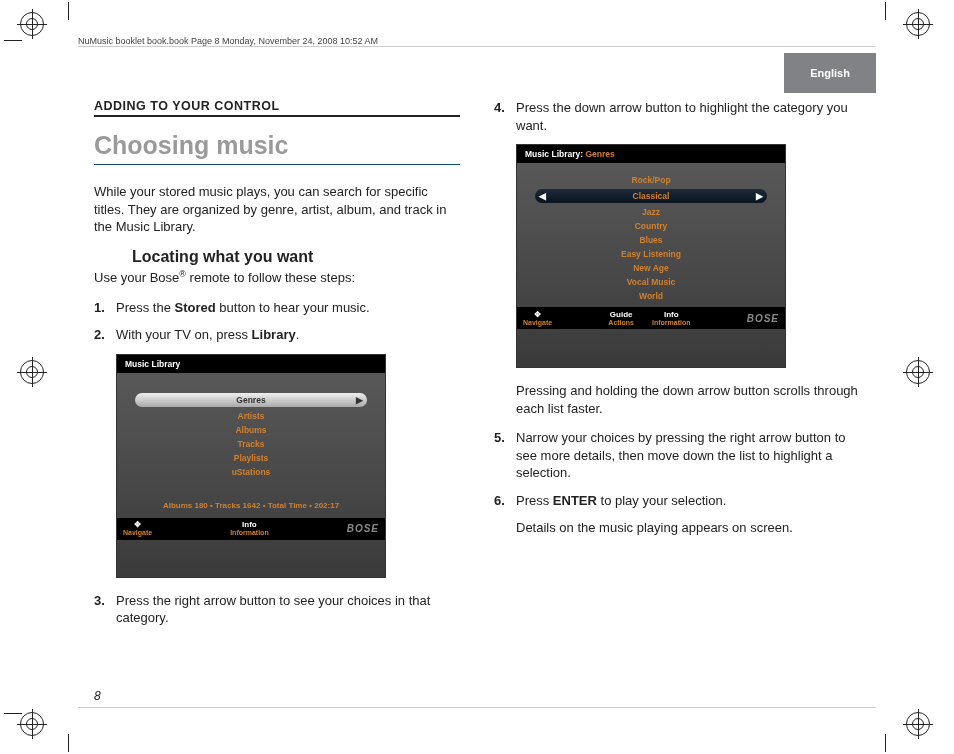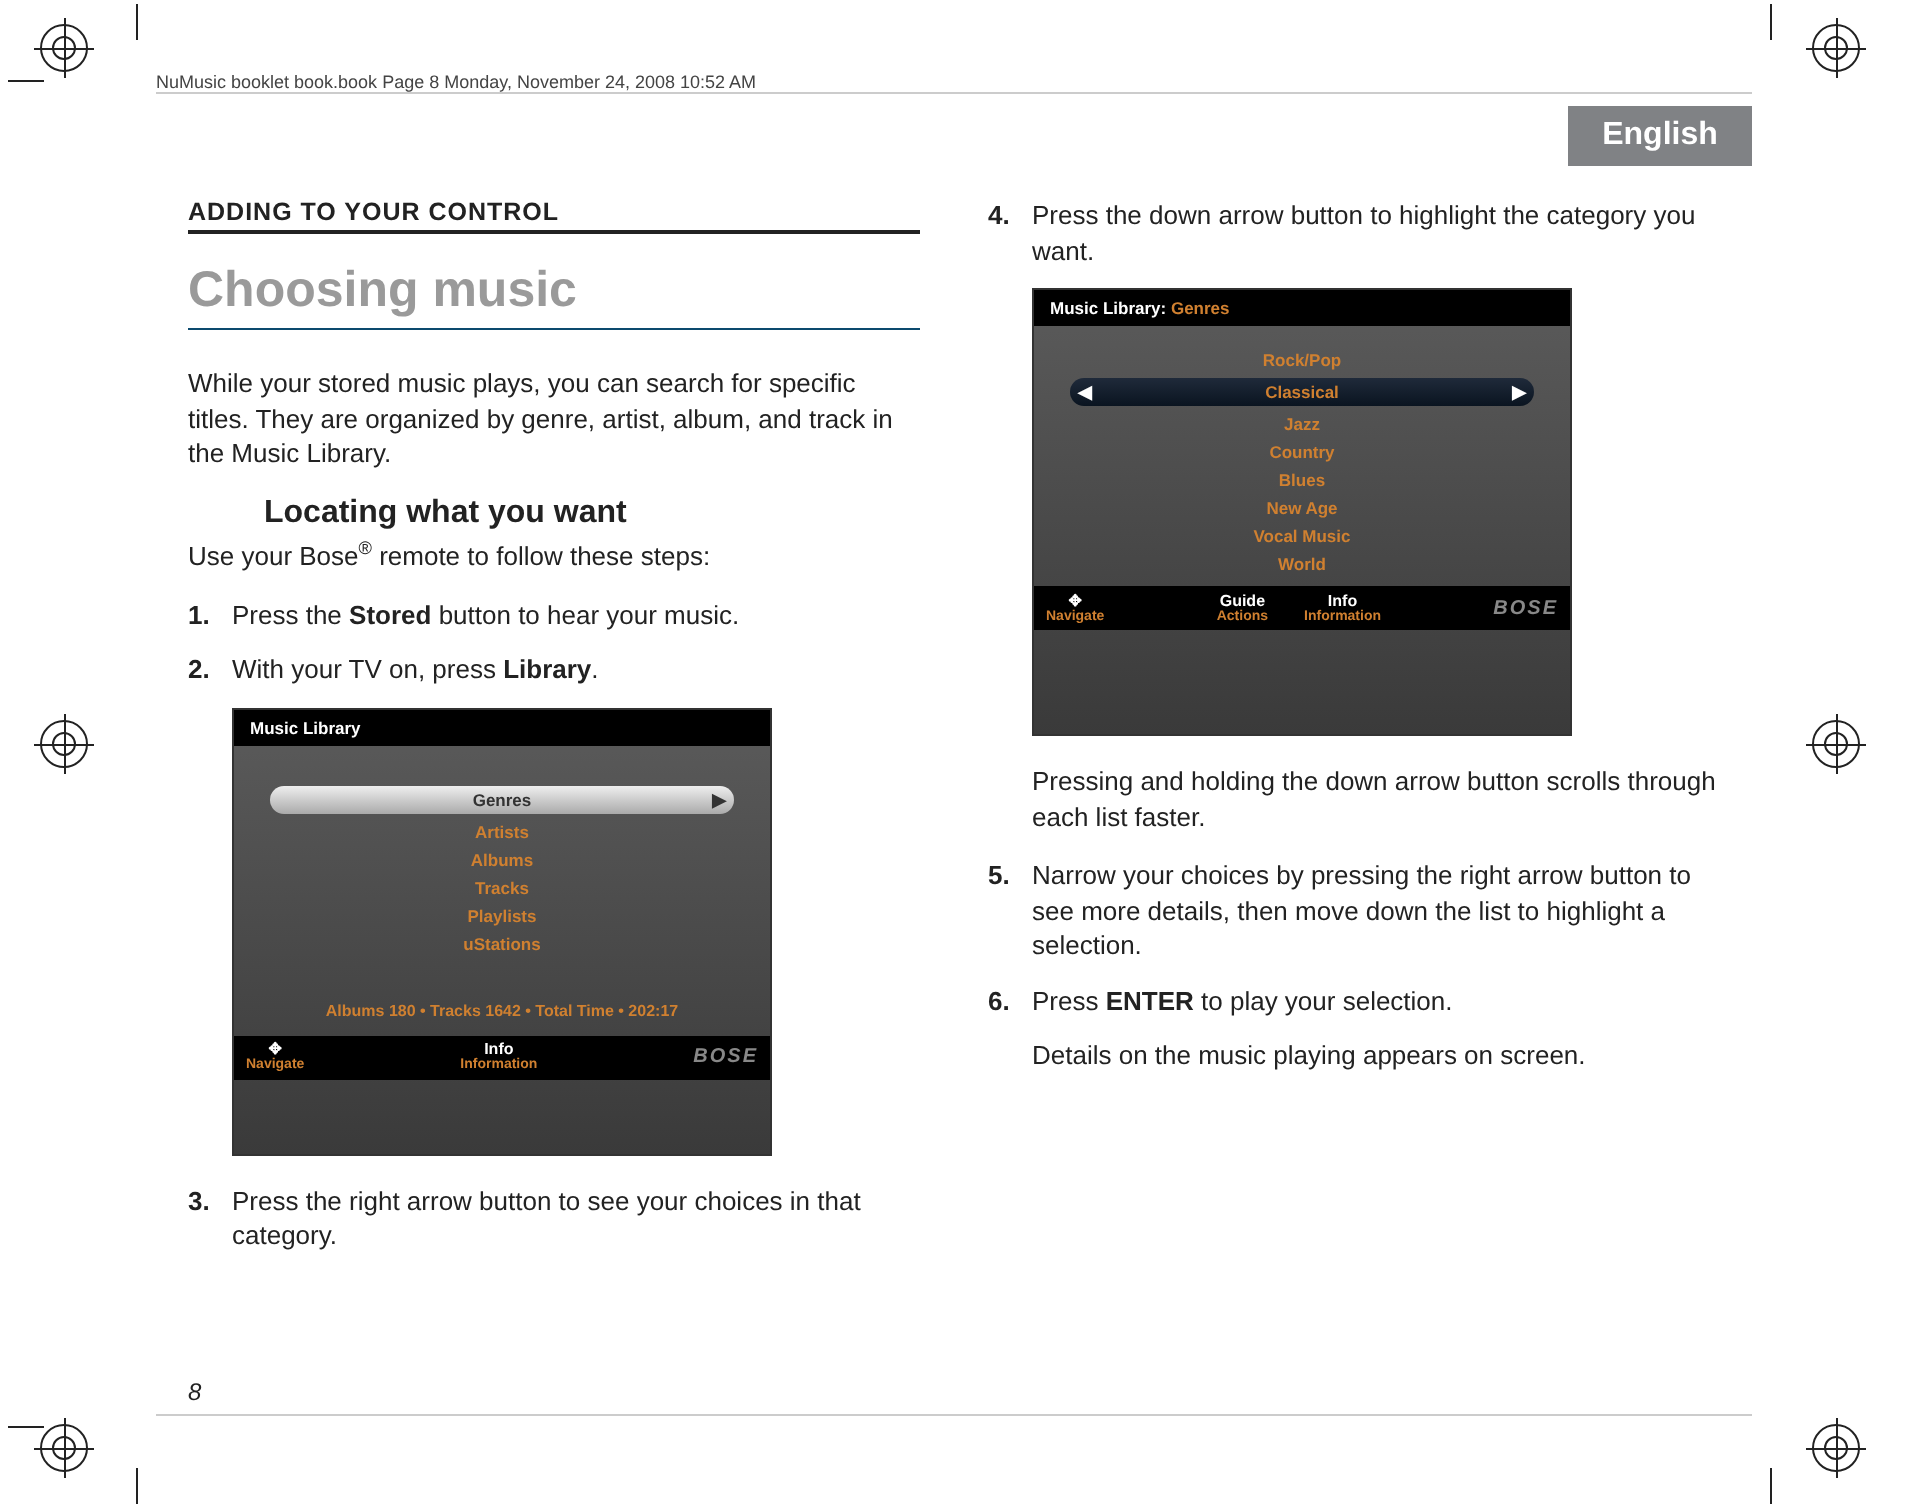--- a/index.html
+++ b/index.html
@@ -68,25 +68,25 @@
     bottom: 46px;
     border-top: 1px solid #ccc;
     border-bottom: 1px solid #ccc;
   }
 
   .english-tab {
     position: absolute;
     right: 0;
     top: 6px;
     width: 92px;
-    height: 30px;
+    height: 40px;
     background: #808285;
     color: #fff;
     font-weight: bold;
-    font-size: 16px;
+    font-size: 11px;
     display:flex;
     align-items:center;
     justify-content:center;
   }
 
   .content {
     position:absolute;
     top:52px; left:16px; right:16px; bottom:20px;
     display:flex;
     gap:34px;
@@ -349,20 +349,21 @@
         <div class="tv-body">
           <div class="tv-row">Rock/Pop</div>
           <div class="tv-row selected dark">
             <span class="arrow-l">◀</span>
             <span>Classical</span>
             <span class="arrow-r">▶</span>
           </div>
           <div class="tv-row">Jazz</div>
           <div class="tv-row">Country</div>
           <div class="tv-row">Blues</div>
+          <div class="tv-row">Easy Listening</div>
           <div class="tv-row">New Age</div>
           <div class="tv-row">Vocal Music</div>
           <div class="tv-row">World</div>
         </div>
         <div class="tv-footer">
           <div class="footitem">
             <span class="glyph">✥</span>
             <span class="lbl">Navigate</span>
           </div>
           <div class="spacer"></div>

